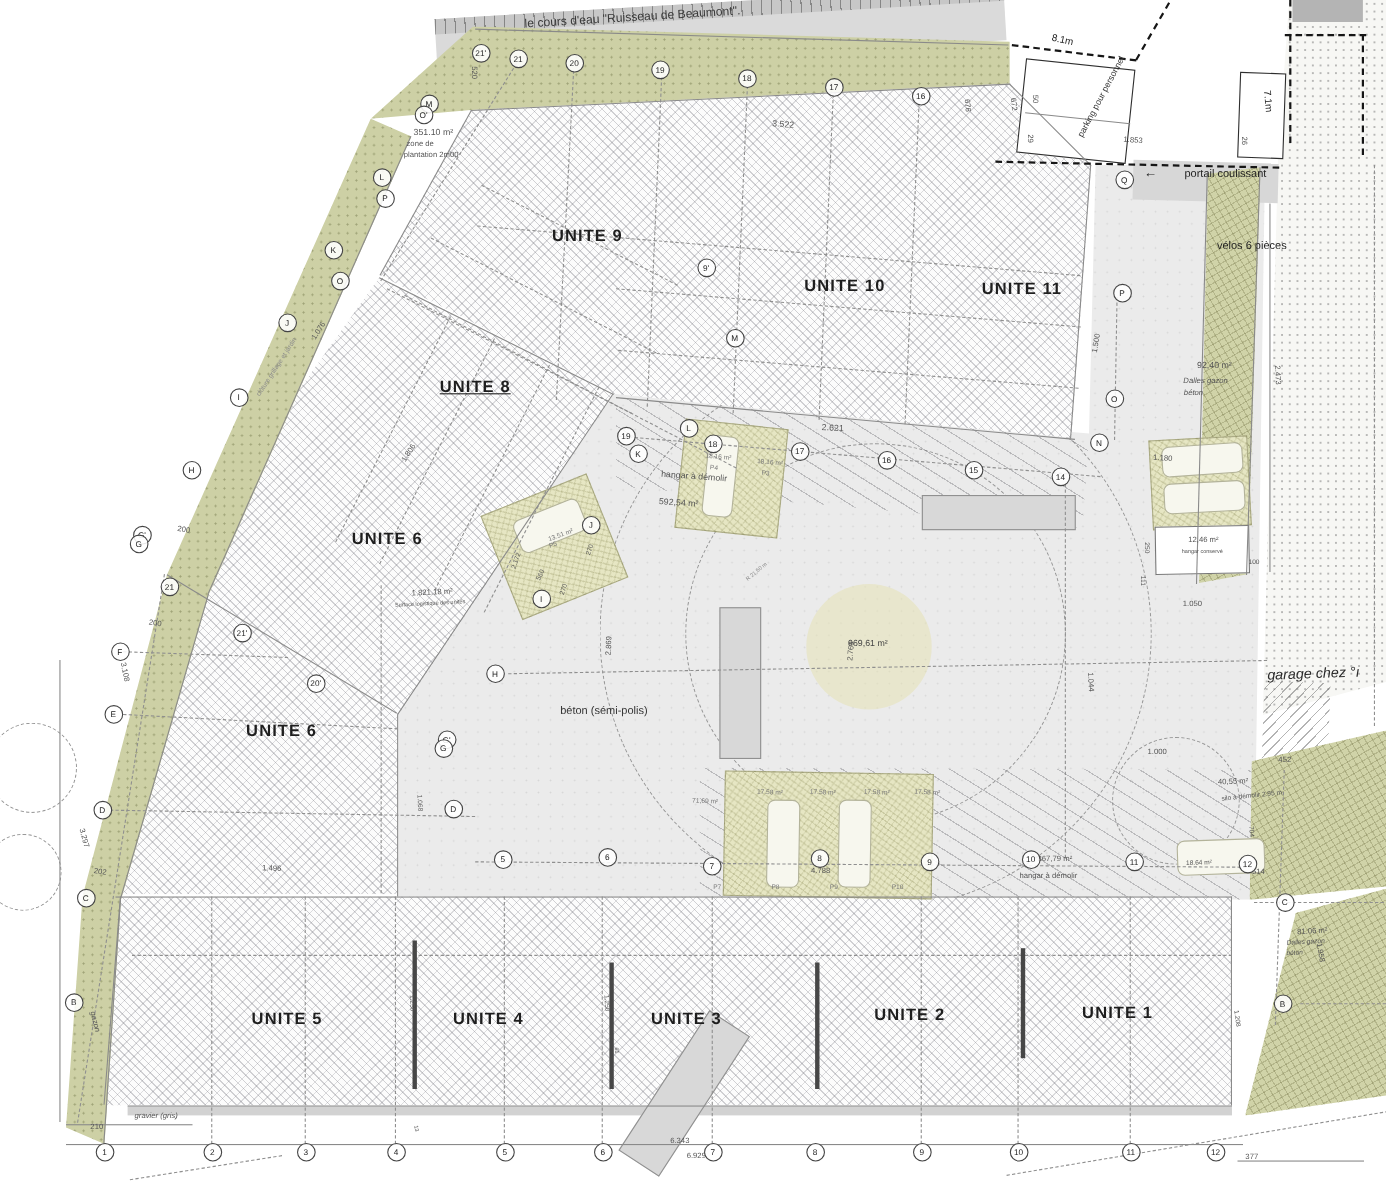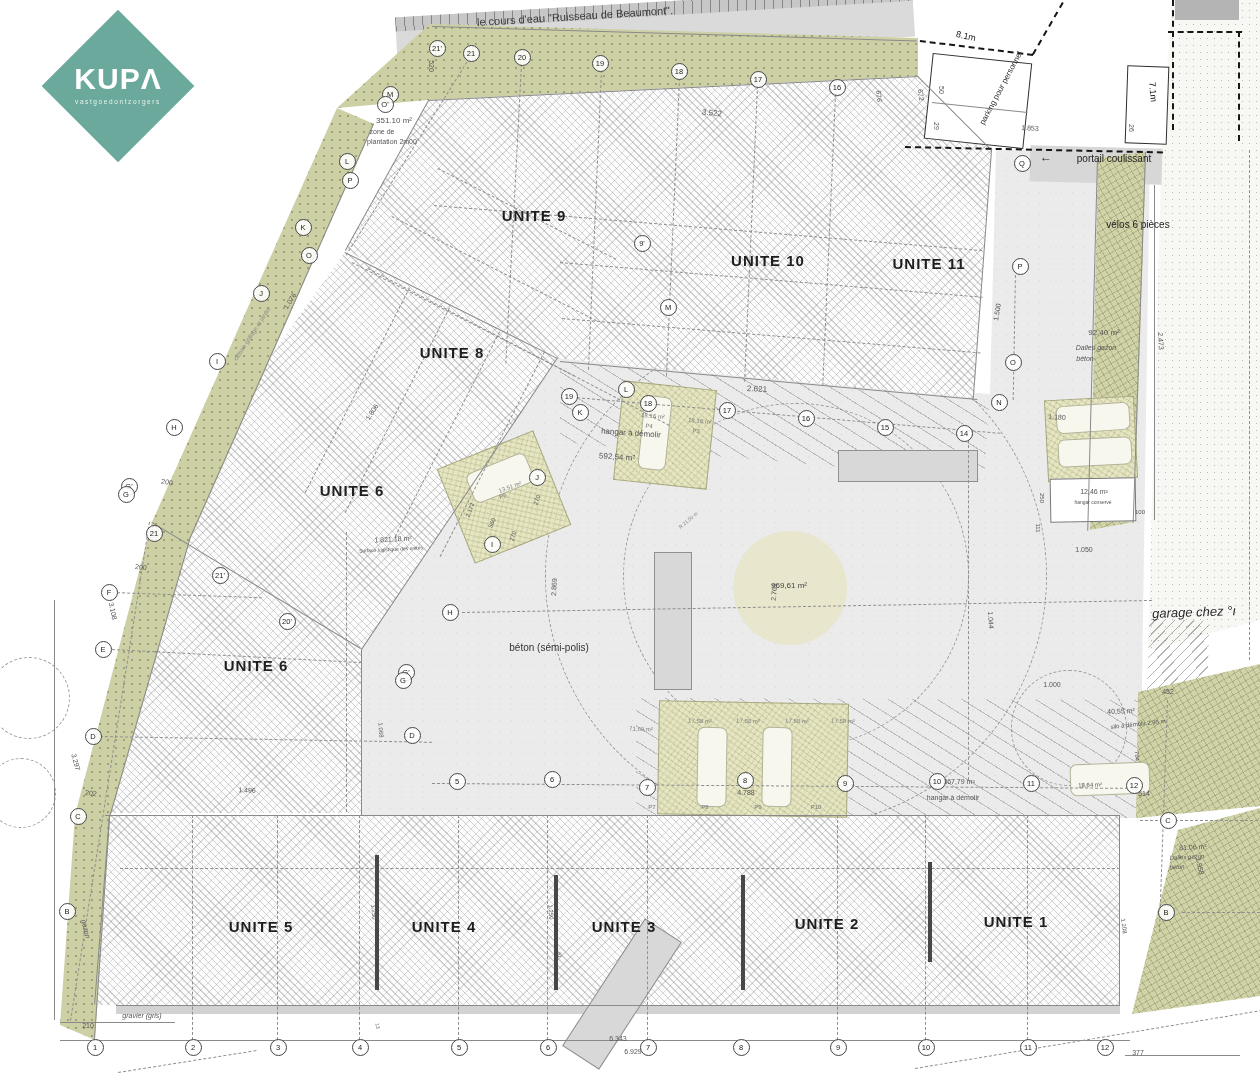--- a/index.html
+++ b/index.html
@@ -98,25 +98,20 @@
   <div class="abs" style="left:1030px;top:147px;width:132px;height:36px;background:#d7d7d7;transform:rotate(1.5deg);z-index:8;"></div>
   <div class="abs" style="left:1175px;top:0;width:64px;height:20px;background:#b4b4b4;z-index:8;"></div>
   <div class="abs pbox" style="left:928px;top:58px;width:98px;height:84px;transform:rotate(6deg);z-index:10;"></div>
   <div class="abs pbox" style="left:1126px;top:66px;width:40px;height:76px;transform:rotate(2deg);z-index:10;"></div>
   <div class="abs whitebox" style="left:1050px;top:478px;width:84px;height:42px;transform:rotate(-1deg);z-index:12;"></div>
 
   <div class="abs" style="left:116px;top:1006px;width:1004px;height:8px;background:#d2d2d2;z-index:8;"></div>
 
   <div class="abs demoB" style="left:1148px;top:620px;width:60px;height:88px;transform:rotate(2deg);z-index:8;"></div>
 
-  <div class="abs" id="logo">
-    <div class="diamond"></div>
-    <div class="lg-title">KUPΛ</div>
-    <div class="lg-sub">vastgoedontzorgers</div>
-  </div>
 
 <div class="ln sl" style="left: 558px; top: 358px; width: 352px; transform: rotate(123.9deg); z-index: 20;"></div>
     <div class="ln sl" style="left: 560px; top: 361px; width: 419px; transform: rotate(5.2deg); z-index: 20;"></div>
     <div class="ln sl" style="left: 992px; top: 150px; width: 249px; transform: rotate(94.2deg); z-index: 20;"></div>
     <div class="ln sl" style="left: 428px; top: 100px; width: 491px; transform: rotate(-2.8deg); z-index: 20;"></div>
     <div class="ln sl" style="left: 918px; top: 76px; width: 105px; transform: rotate(45deg); z-index: 20;"></div>
     <div class="ln sl" style="left: 345px; top: 250px; width: 171px; transform: rotate(-61deg); z-index: 20;"></div>
     <div class="ln sl" style="left: 345px; top: 252px; width: 238px; transform: rotate(26.5deg); z-index: 20;"></div>
     <div class="ln sl" style="left: 152px; top: 522px; width: 244px; transform: rotate(31.1deg); z-index: 20;"></div>
     <div class="ln sl" style="left: 105px; top: 815px; width: 1015px; transform: rotate(0deg); z-index: 20;"></div>
@@ -365,21 +360,21 @@
     <div class="note" style="left: 549px; top: 647px; font-size: 10px; color: rgb(51, 51, 51); transform: translate(-50%, -50%) rotate(0deg);">béton (sémi-polis)</div>
     <div class="note" style="left: 381px; top: 730px; font-size: 6px; color: rgb(85, 85, 85); transform: translate(-50%, -50%) rotate(87deg);">1.068</div>
     <div class="note" style="left: 374px; top: 912px; font-size: 6px; color: rgb(85, 85, 85); transform: translate(-50%, -50%) rotate(87deg);">1.250</div>
     <div class="note" style="left: 551px; top: 912px; font-size: 6px; color: rgb(85, 85, 85); transform: translate(-50%, -50%) rotate(87deg);">1.250</div>
     <div class="note" style="left: 688px; top: 520px; font-size: 5px; color: rgb(136, 136, 136); transform: translate(-50%, -50%) rotate(-40deg);">R 21,50 m</div>
     <div class="note" style="left: 378px; top: 1026px; font-size: 5px; color: rgb(85, 85, 85); transform: translate(-50%, -50%) rotate(80deg);">13</div>
     <div class="note" style="left: 560px; top: 955px; font-size: 5px; color: rgb(85, 85, 85); transform: translate(-50%, -50%) rotate(87deg);">61</div>
     <div class="unit" style="left: 510px; top: 215px; transform: translate(-50%, -50%);">UNITE 9</div>
     <div class="unit" style="left: 744px; top: 260px; transform: translate(-50%, -50%);">UNITE 10</div>
     <div class="unit" style="left: 905px; top: 263px; transform: translate(-50%, -50%);">UNITE 11</div>
-    <div class="unit" style="left: 428px; top: 352px; transform: translate(-50%, -50%);">UNITE 8</div>
+    <div class="unit" style="left: 408px; top: 352px; transform: translate(-50%, -50%); text-decoration: underline;">UNITE 8</div>
     <div class="unit" style="left: 328px; top: 490px; transform: translate(-50%, -50%);">UNITE 6</div>
     <div class="unit" style="left: 232px; top: 665px; transform: translate(-50%, -50%);">UNITE 6</div>
     <div class="unit" style="left: 237px; top: 926px; transform: translate(-50%, -50%);">UNITE 5</div>
     <div class="unit" style="left: 420px; top: 926px; transform: translate(-50%, -50%);">UNITE 4</div>
     <div class="unit" style="left: 600px; top: 926px; transform: translate(-50%, -50%);">UNITE 3</div>
     <div class="unit" style="left: 790px; top: 923px; transform: translate(-50%, -50%); margin-left: 13px;">UNITE 2</div>
     <div class="unit" style="left: 992px; top: 921px; transform: translate(-50%, -50%);">UNITE 1</div>
   </div>
 
 </body></html>

